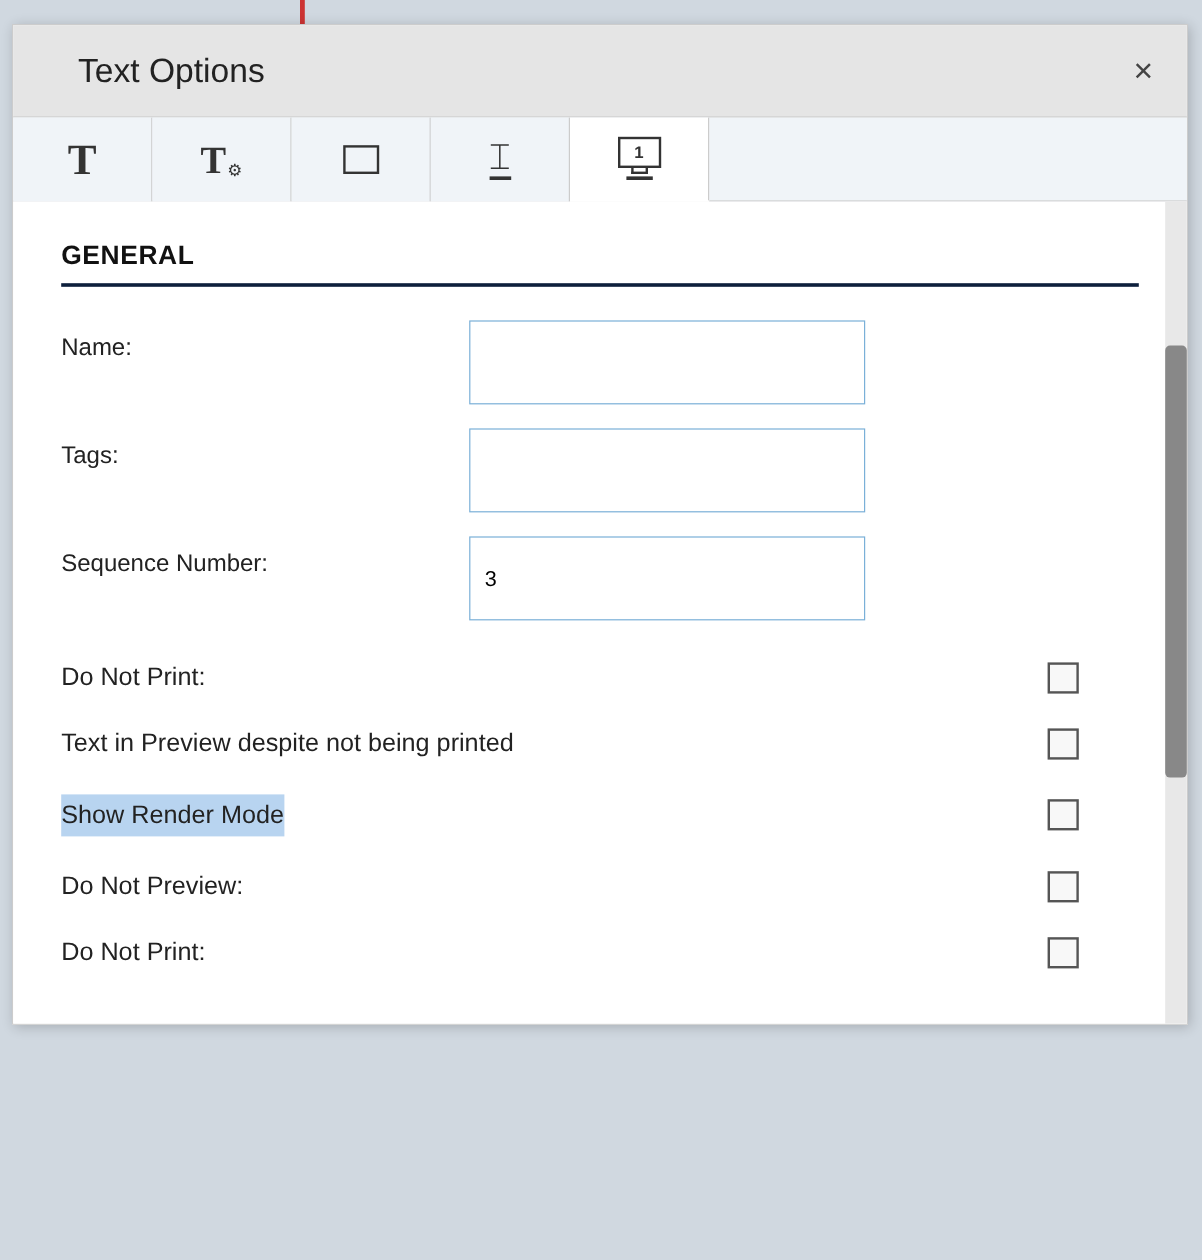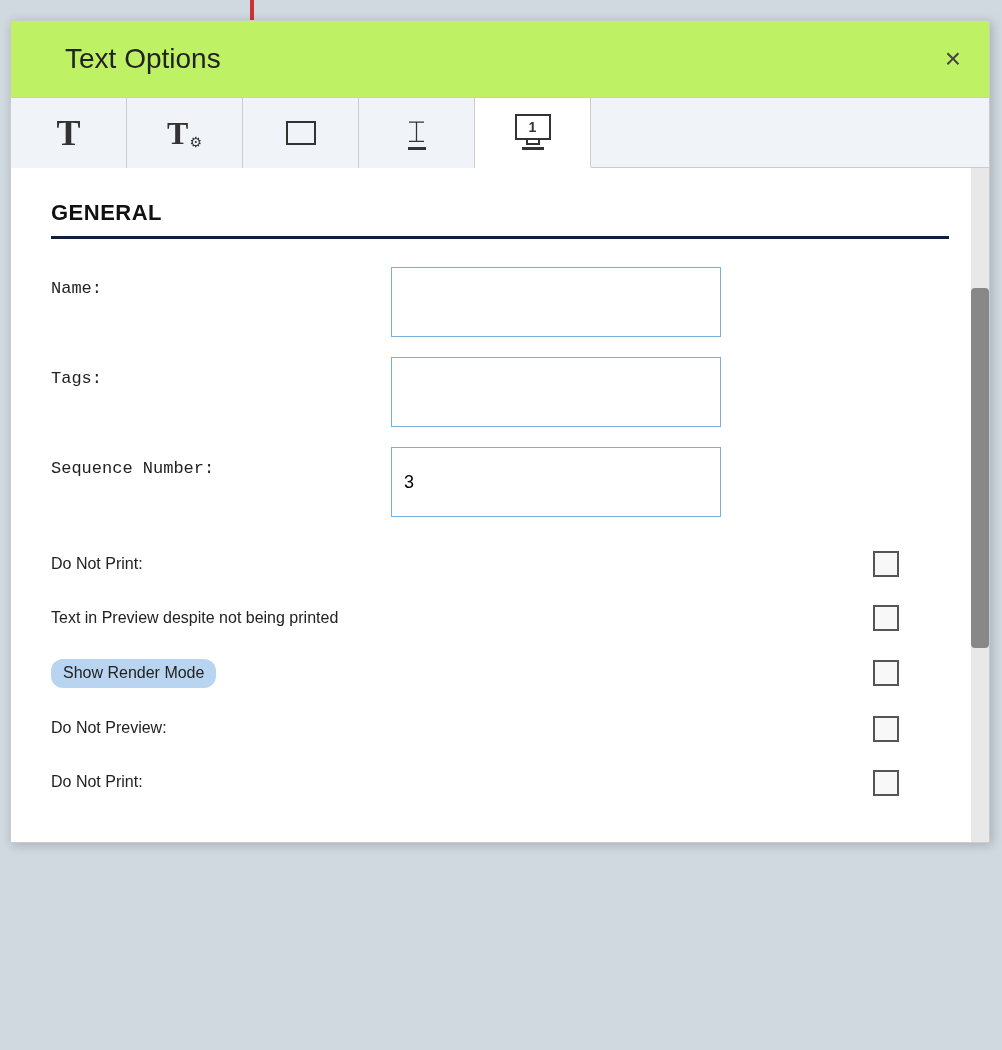--- a/index.html
+++ b/index.html
@@ -32,21 +32,21 @@
       left: 10px;
       width: 980px;
       background: #fff;
       border: 1px solid #ccc;
       box-shadow: 2px 2px 10px rgba(0,0,0,0.2);
       display: flex;
       flex-direction: column;
     }
 
     .dialog-header {
-      background: #bef264;
+      background: #e5e5e5;
       padding: 22px 24px 22px 54px;
       display: flex;
       align-items: center;
       justify-content: space-between;
       border-bottom: 1px solid #ccc;
     }
 
     .dialog-title {
       font-size: 28px;
       font-weight: 400;
@@ -123,26 +123,25 @@
       margin-bottom: 28px;
     }
 
     .form-row {
       display: flex;
       align-items: flex-start;
       margin-bottom: 20px;
     }
 
     .form-label {
-      font-size: 17px;
+      font-size: 20px;
       color: #222;
       width: 340px;
       padding-top: 12px;
       flex-shrink: 0;
-      font-family: Liberation Mono, monospace;
     }
 
     .form-input {
       flex: 1;
       height: 70px;
       border: 1.5px solid #7ab0d8;
       background: #fff;
       font-size: 18px;
       padding: 8px 12px;
       outline: none;
@@ -155,30 +154,29 @@
 
     .checkbox-row {
       display: flex;
       align-items: center;
       justify-content: space-between;
       padding: 14px 0;
       border-bottom: none;
     }
 
     .checkbox-label {
-      font-size: 16px;
+      font-size: 21px;
       color: #222;
       max-width: 720px;
       line-height: 1.3;
     }
 
     .checkbox-label.highlighted {
       background: #b8d4f0;
-      padding: 4px 12px;
-      border-radius: 12px;
+      padding: 4px 0;
     }
 
     .checkbox-wrapper {
       display: flex;
       align-items: center;
       justify-content: center;
       margin-right: 50px;
     }
 
     .checkbox {

